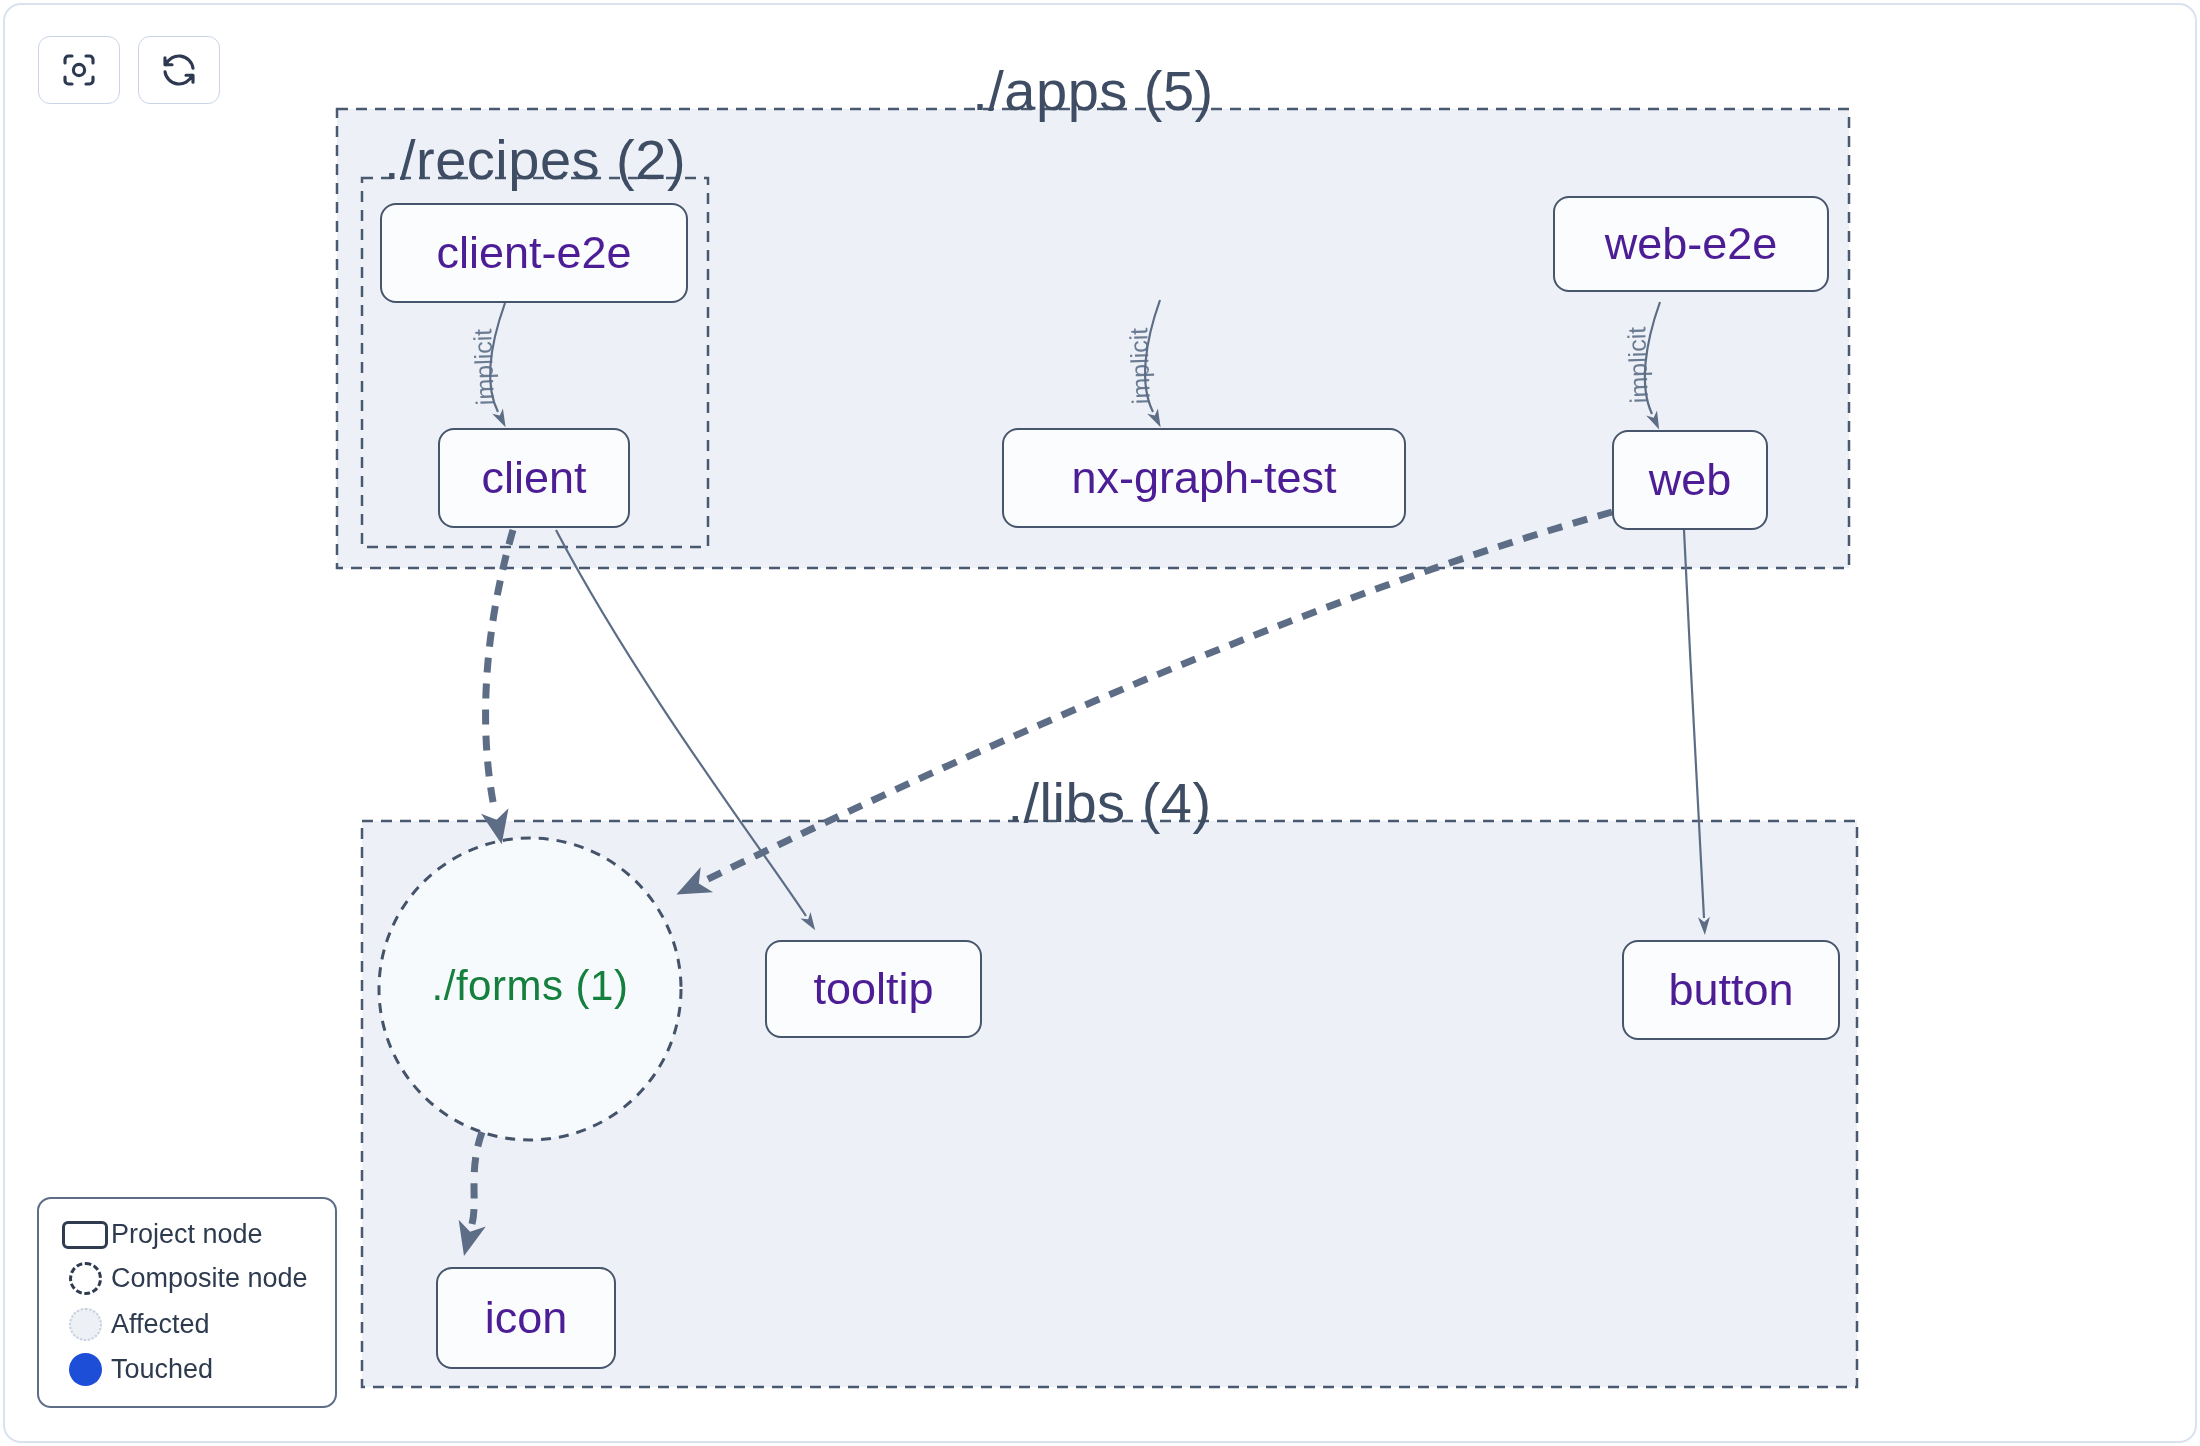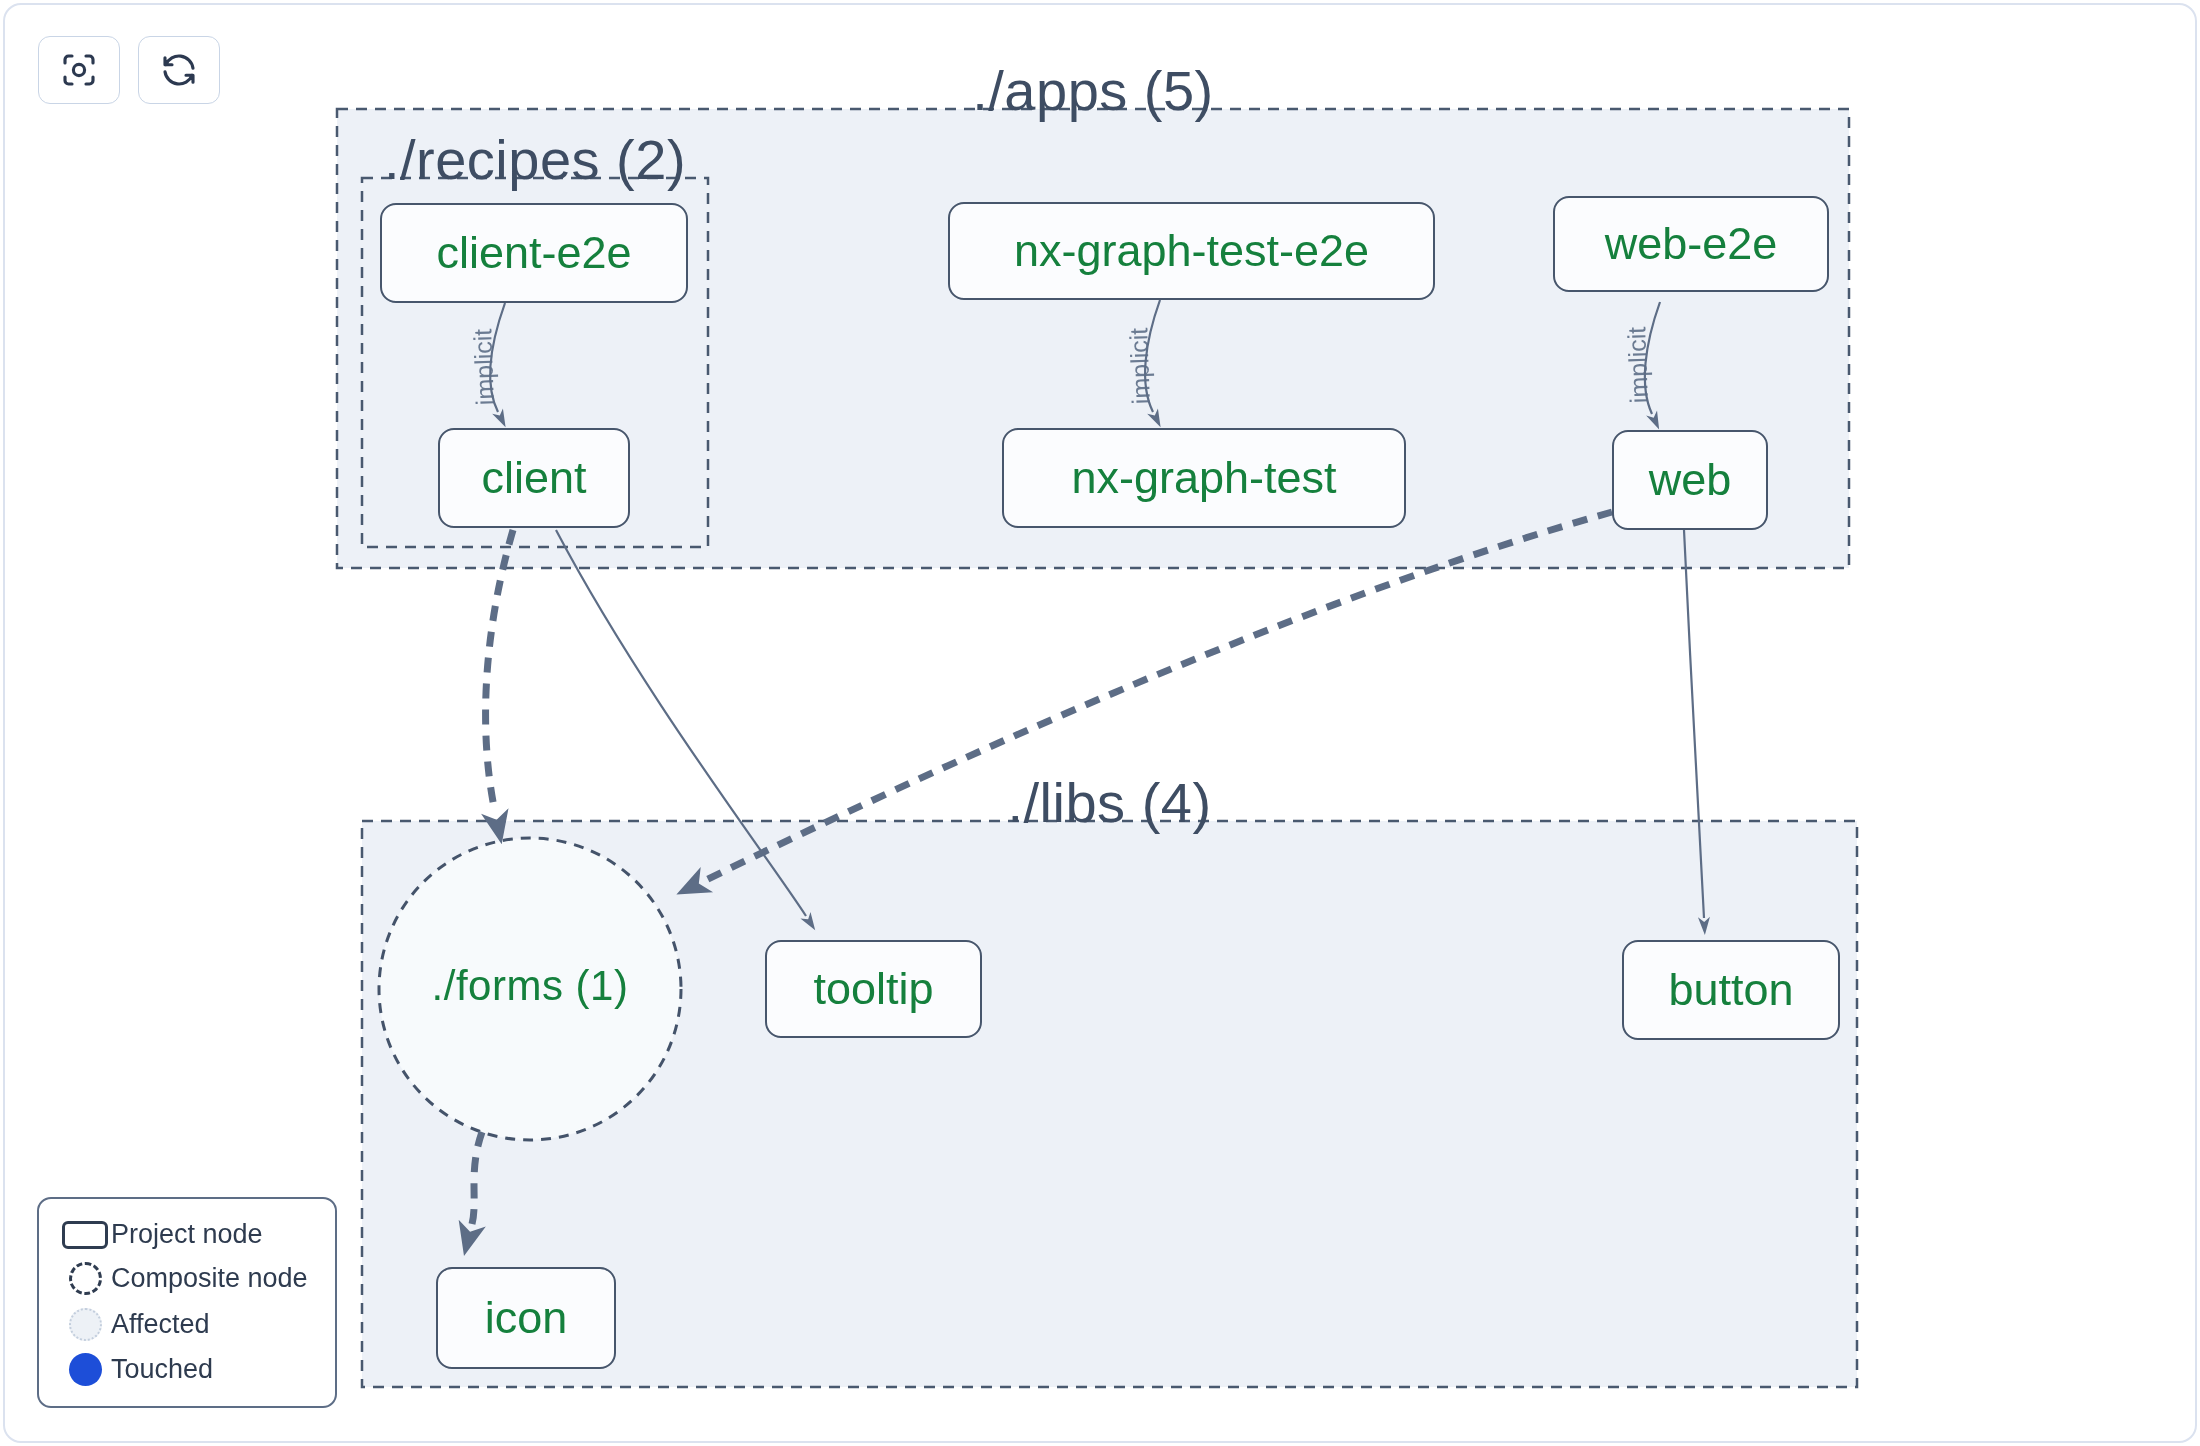--- a/index.html
+++ b/index.html
@@ -19,21 +19,21 @@
   .lbl-libs{left:362px;top:772px;width:1495px;}
   .lbl-forms{left:379px;top:962px;width:302px;font-size:42px;color:#15803d;z-index:4;}
 
   
   .edge-label{position:absolute;z-index:2;font-size:25px;color:#6b7b92;white-space:nowrap;
               transform:translate(-50%,-50%) rotate(-92deg);transform-origin:center;}
 
   
   .node{position:absolute;display:flex;align-items:center;justify-content:center;
         background:#fbfcfe;border:2px solid #47566c;border-radius:16px;
-        font-size:45px;color:#15803d;z-index:4;box-sizing:border-box;white-space:nowrap;}
+        font-size:45px;color:#4c1d95;z-index:4;box-sizing:border-box;white-space:nowrap;}
 
   
   .toolbar{position:absolute;left:38px;top:36px;display:flex;gap:18px;z-index:6;}
   .tool-btn{width:82px;height:68px;border-radius:12px;border:1.5px solid #c9d5e6;background:#ffffff;
             display:flex;align-items:center;justify-content:center;cursor:pointer;padding:0;}
   .tool-btn svg{width:42px;height:42px;stroke:#2c3950;fill:none;stroke-width:1.8;
                 stroke-linecap:round;stroke-linejoin:round;}
 
   
   .legend{position:absolute;left:37px;top:1197px;width:300px;height:211px;box-sizing:border-box;
@@ -85,21 +85,20 @@
   <div class="group-label lbl-apps">./apps (5)</div>
   <div class="group-label lbl-recipes">./recipes (2)</div>
   <div class="group-label lbl-libs">./libs (4)</div>
   <div class="group-label lbl-forms">./forms (1)</div>
 
   <div class="edge-label" style="left:484px;top:367px;">implicit</div>
   <div class="edge-label" style="left:1140px;top:366px;">implicit</div>
   <div class="edge-label" style="left:1638px;top:365px;">implicit</div>
 
   <div class="node" style="left:380px;top:203px;width:308px;height:100px;">client-e2e</div>
-  <div class="node" style="left:948px;top:202px;width:487px;height:98px;">nx-graph-test-e2e</div>
   <div class="node" style="left:1553px;top:196px;width:276px;height:96px;">web-e2e</div>
   <div class="node" style="left:1002px;top:428px;width:404px;height:100px;">nx-graph-test</div>
   <div class="node" style="left:438px;top:428px;width:192px;height:100px;">client</div>
   <div class="node" style="left:1612px;top:430px;width:156px;height:100px;">web</div>
   <div class="node" style="left:765px;top:940px;width:217px;height:98px;">tooltip</div>
   <div class="node" style="left:1622px;top:940px;width:218px;height:100px;">button</div>
   <div class="node" style="left:436px;top:1267px;width:180px;height:102px;">icon</div>
 
   <div class="toolbar">
     <button class="tool-btn" title="center-graph">

